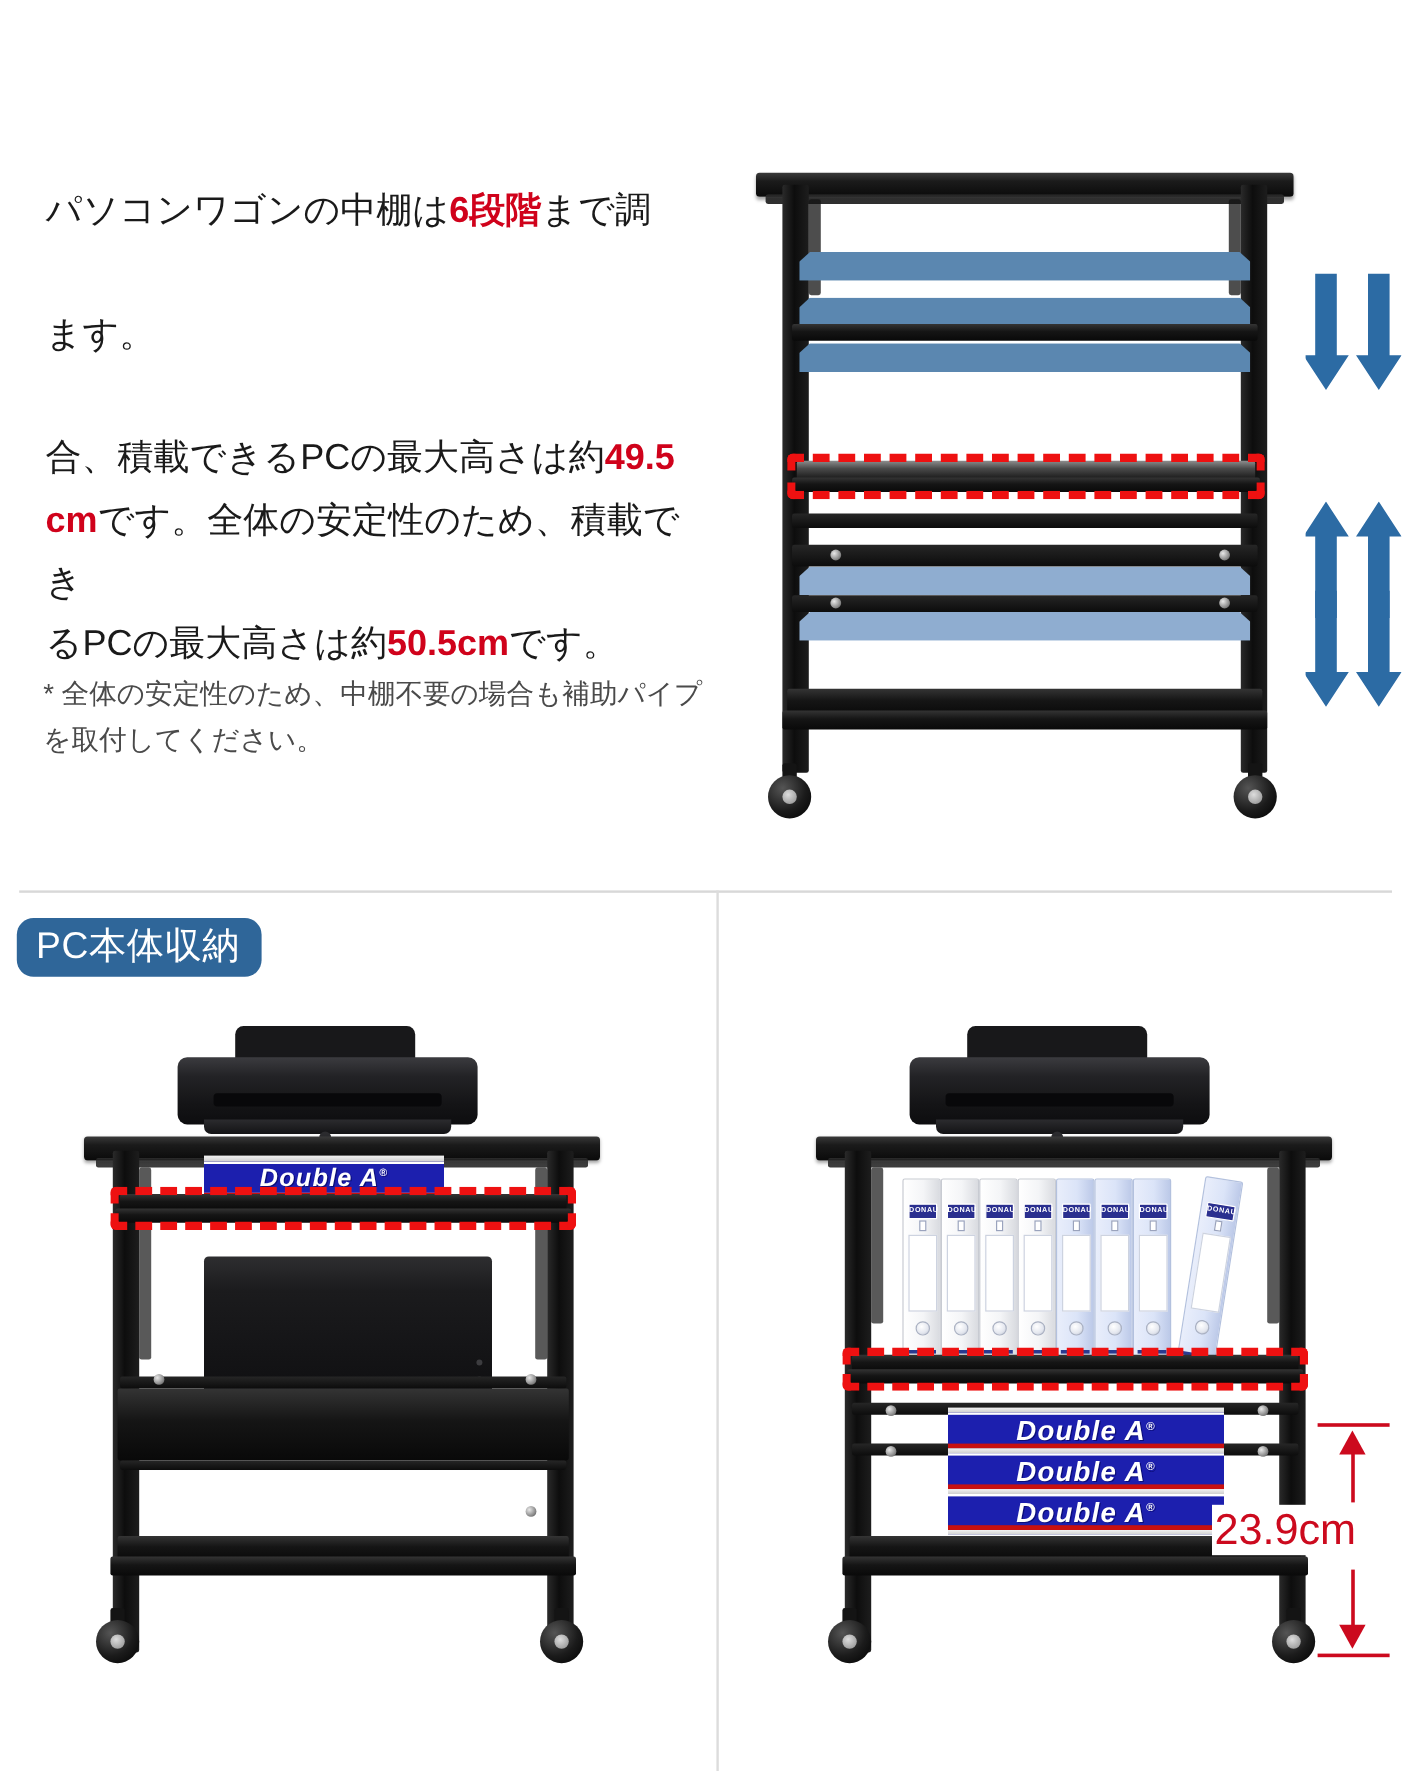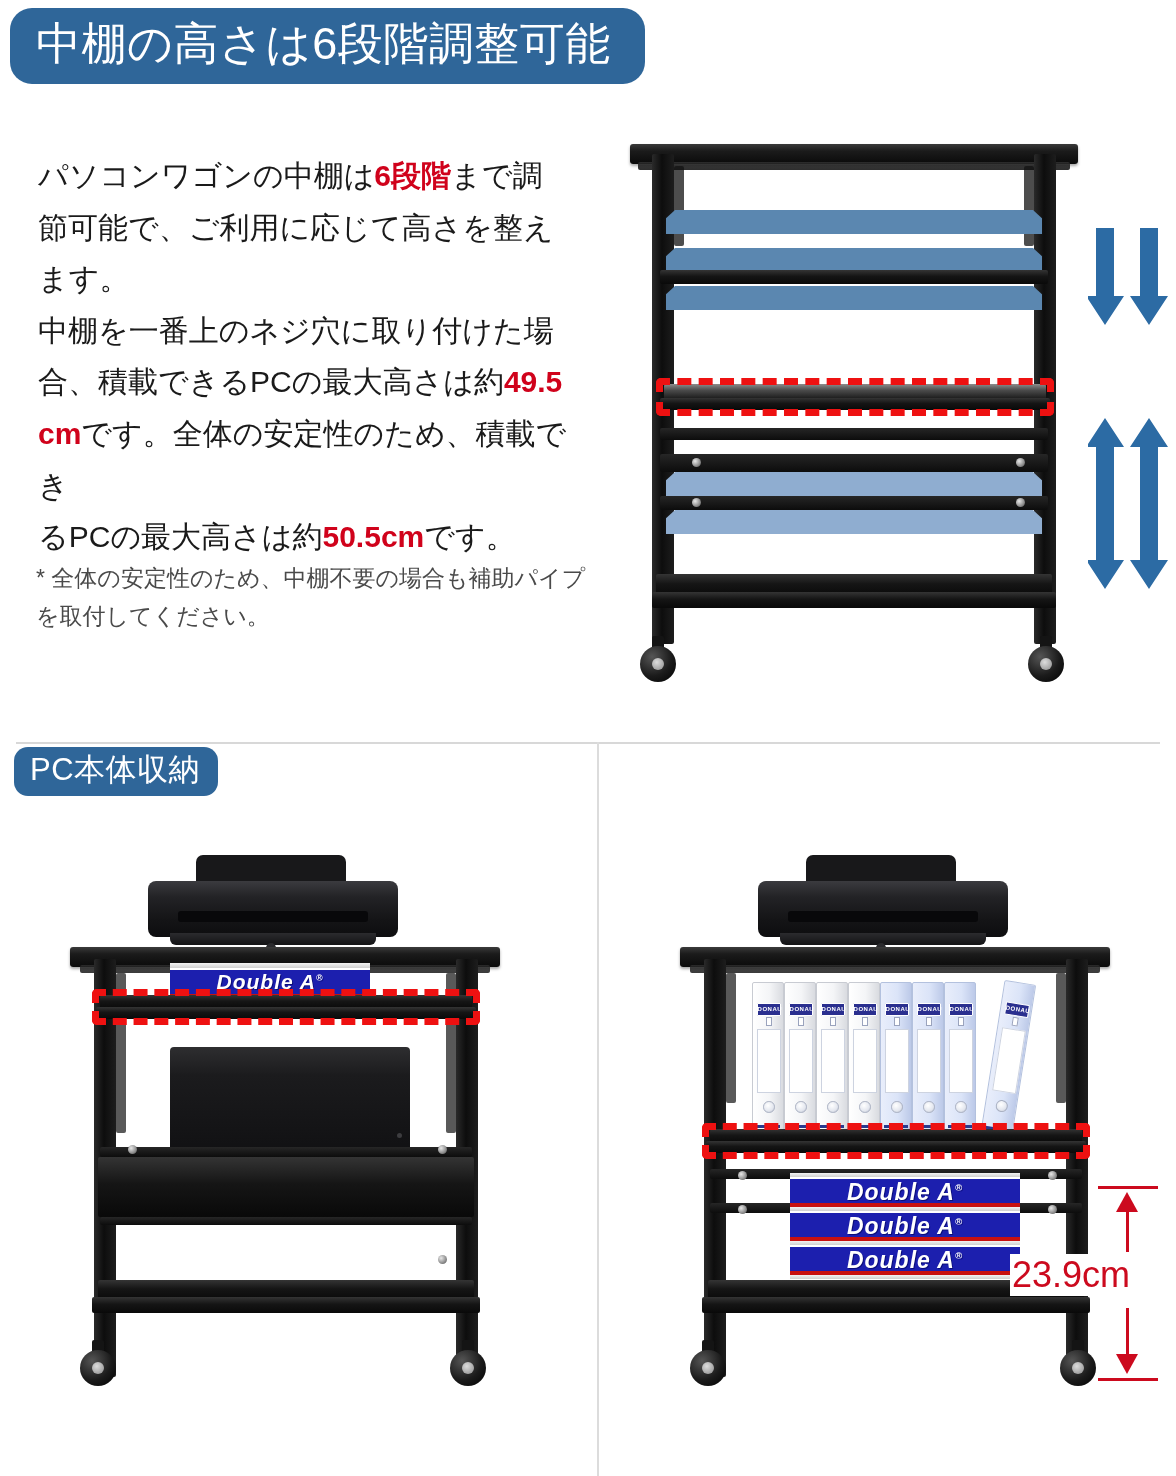--- a/index.html
+++ b/index.html
@@ -26,21 +26,21 @@
     padding:10px 34px 14px 26px;
     font-size:45px;line-height:1.15;
     border-radius:22px;
   }
   .panel-badge{
     position:absolute;
     padding:5px 18px 8px 16px;
     font-size:31px;line-height:1.15;
     border-radius:14px;
   }
-  #badge-pc{left:14px;top:747px;}
+  #badge-pc{left:14px;top:765px;}
   #badge-a4{left:612px;top:765px;}
 
   
   #intro-text{
     position:absolute;left:38px;top:150px;width:556px;
     font-size:30px;line-height:1.72;color:#1a1a1a;
   }
   #intro-text .hl{color:#d0021b;font-weight:bold;}
   #intro-note{
     position:absolute;left:36px;top:560px;width:570px;
@@ -194,27 +194,26 @@
   .dim .label{
     position:absolute;font-size:36px;font-weight:400;color:#cc0a1e;
     white-space:nowrap;background:#ffffff;padding:0 2px;
   }
 </style>
 </head>
 <body>
 
 <div class="page">
 
-  <div id="main-banner" class="badge">中棚の高さは6段階調整可能</div>
 
   <div id="intro-text">
     <span>パソコンワゴンの中棚は</span><span class="hl">6段階</span><span>まで調</span><br>
-    <span>節可能で、ご利用に応じて高さを整え</span><br>
+    <br>
     <span>ます。</span><br>
-    <span>中棚を一番上のネジ穴に取り付けた場</span><br>
+    <br>
     <span>合、積載できるPCの最大高さは約</span><span class="hl">49.5</span><br>
     <span class="hl">cm</span><span>です。全体の安定性のため、積載でき</span><br>
     <span>るPCの最大高さは約</span><span class="hl">50.5cm</span><span>です。</span>
   </div>
 
   <div id="intro-note">* 全体の安定性のため、中棚不要の場合も補助パイプを取付してください。</div>
 
   <div class="cart" id="diagram-cart" style="left:630px;top:136px;width:460px;height:560px;">
 
     <div class="top-board" style="left:0px;top:8px;width:448px;height:20px;"></div>

